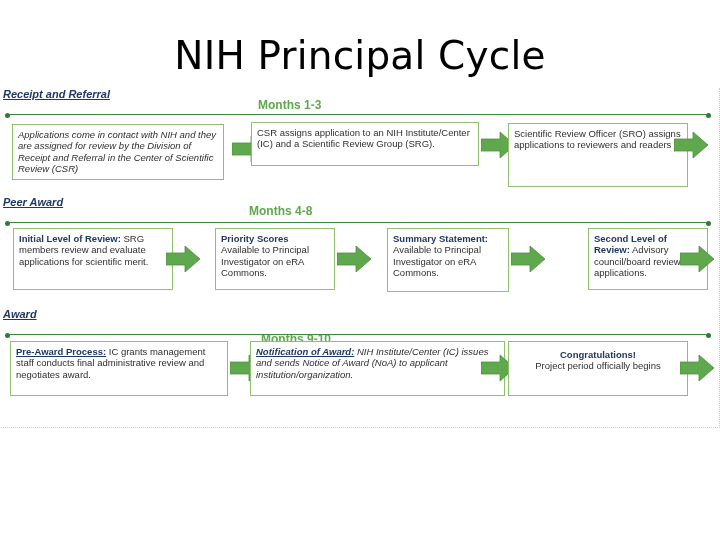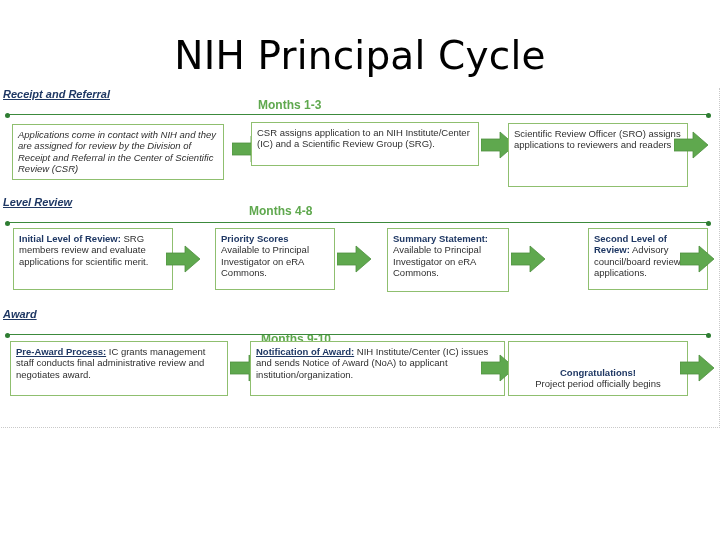--- a/index.html
+++ b/index.html
@@ -83,21 +83,21 @@
     font-weight:bold;
     color:#1F3864;
   }
   .box .hl-u{
     font-weight:bold;
     color:#1F3864;
     text-decoration:underline;
     text-align:right;
   }
   .box.center{text-align:center;}
-  .box.center .hl{display:block;margin-top:18px;}
+  .box.center .hl{display:block;}
 
   
   .arrow{
     position:absolute;
     width:34px;height:30px;
   }
   .arrow svg{display:block;width:34px;height:30px;}
 </style>
 </head>
 <body>
@@ -145,21 +145,21 @@
 
     <div class="arrow" style="left:674px;top:42px;">
       <svg viewBox="0 0 34 30" xmlns="http://www.w3.org/2000/svg">
         <polygon points="0,9 19,9 19,2 34,15 19,28 19,21 0,21" fill="#5FA84E" stroke="#4E8F3F" stroke-width="0.8"></polygon>
       </svg>
     </div>
   </div>
 
   <div class="band band-2">
 
-    <div class="phase-label">Level Review</div>
+    <div class="phase-label">Peer Award</div>
 
     <div class="months months-2">Months 4-8</div>
 
     <div class="rule" style="top:26px;">
       <span class="rule-dot left"></span>
       <span class="rule-dot right"></span>
     </div>
 
     <div class="box" style="left:13px;top:32px;width:160px;height:62px;">
       <span class="hl">Initial Level of Review:</span>
@@ -221,21 +221,21 @@
       <span class="hl-u">Pre-Award Process:</span>
       <span> IC grants management staff conducts final administrative review and negotiates award.</span>
     </div>
 
     <div class="arrow" style="left:230px;top:45px;">
       <svg viewBox="0 0 34 30" xmlns="http://www.w3.org/2000/svg">
         <polygon points="0,9 19,9 19,2 34,15 19,28 19,21 0,21" fill="#5FA84E" stroke="#4E8F3F" stroke-width="0.8"></polygon>
       </svg>
     </div>
 
-    <div class="box" style="left:250px;top:33px;width:255px;height:55px;">
+    <div class="box" style="left:250px;top:33px;width:255px;height:55px;font-style:italic;">
       <span class="hl-u">Notification of Award:</span>
       <span> NIH Institute/Center (IC) issues and sends Notice of Award (NoA) to applicant institution/organization.</span>
     </div>
 
     <div class="arrow" style="left:481px;top:45px;">
       <svg viewBox="0 0 34 30" xmlns="http://www.w3.org/2000/svg">
         <polygon points="0,9 19,9 19,2 34,15 19,28 19,21 0,21" fill="#5FA84E" stroke="#4E8F3F" stroke-width="0.8"></polygon>
       </svg>
     </div>
 

